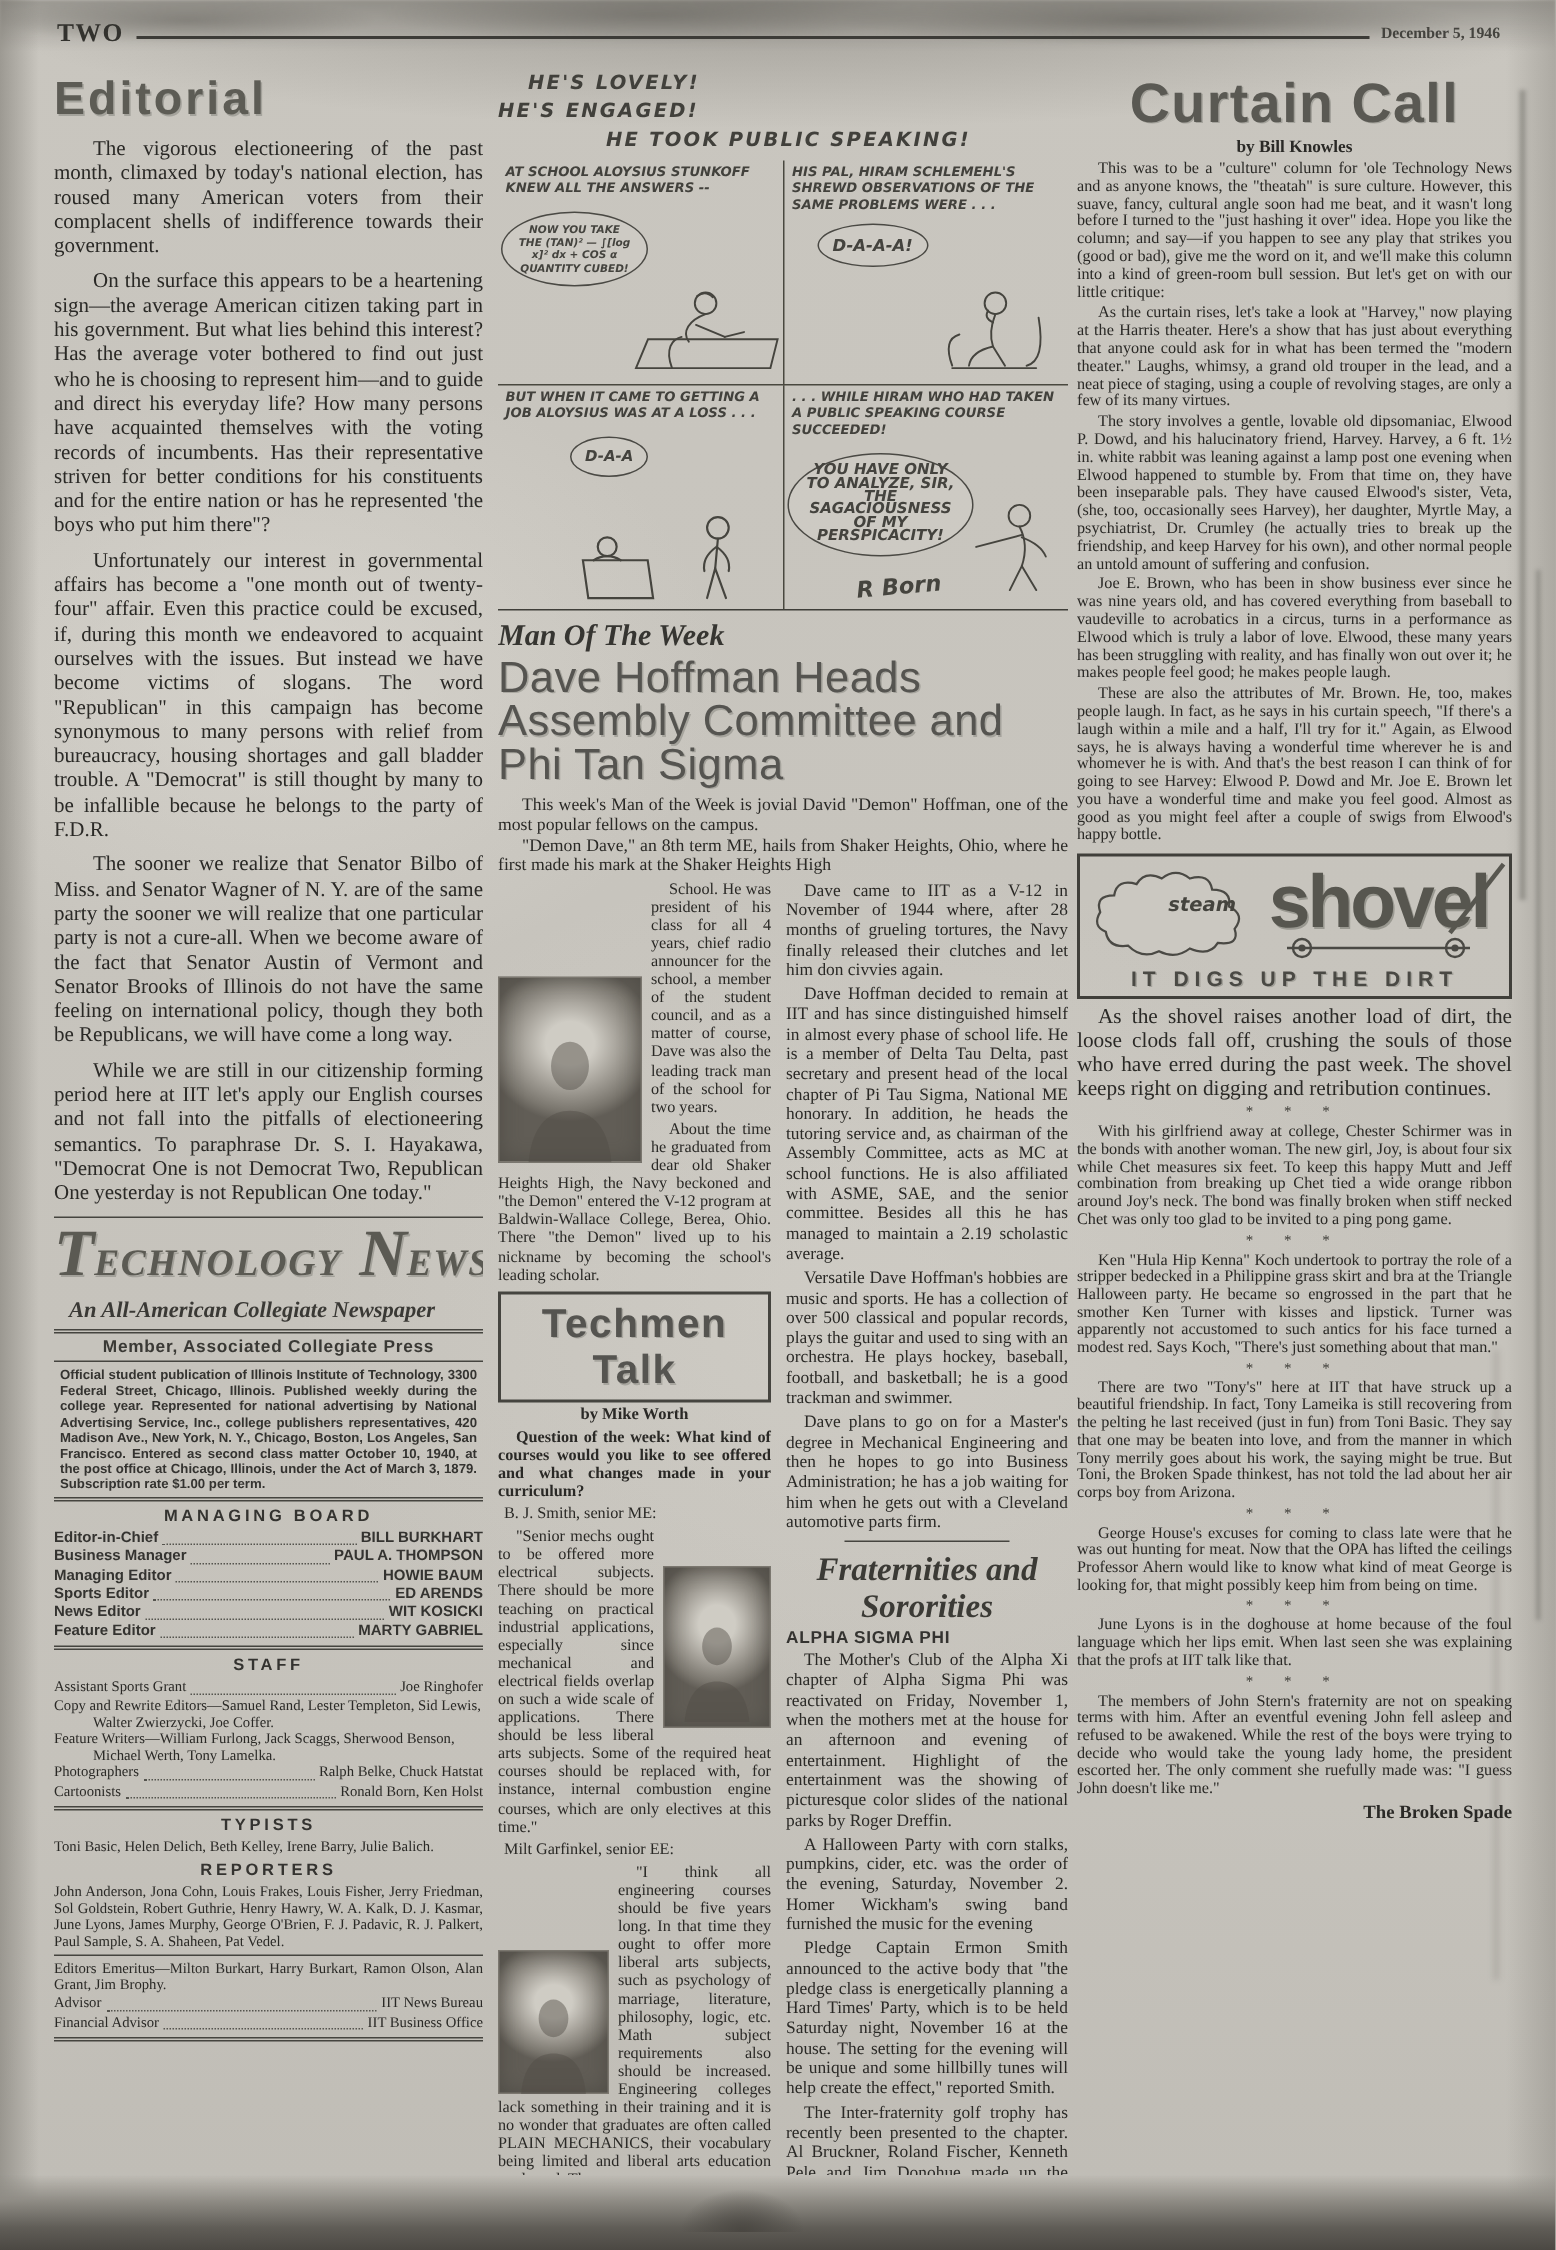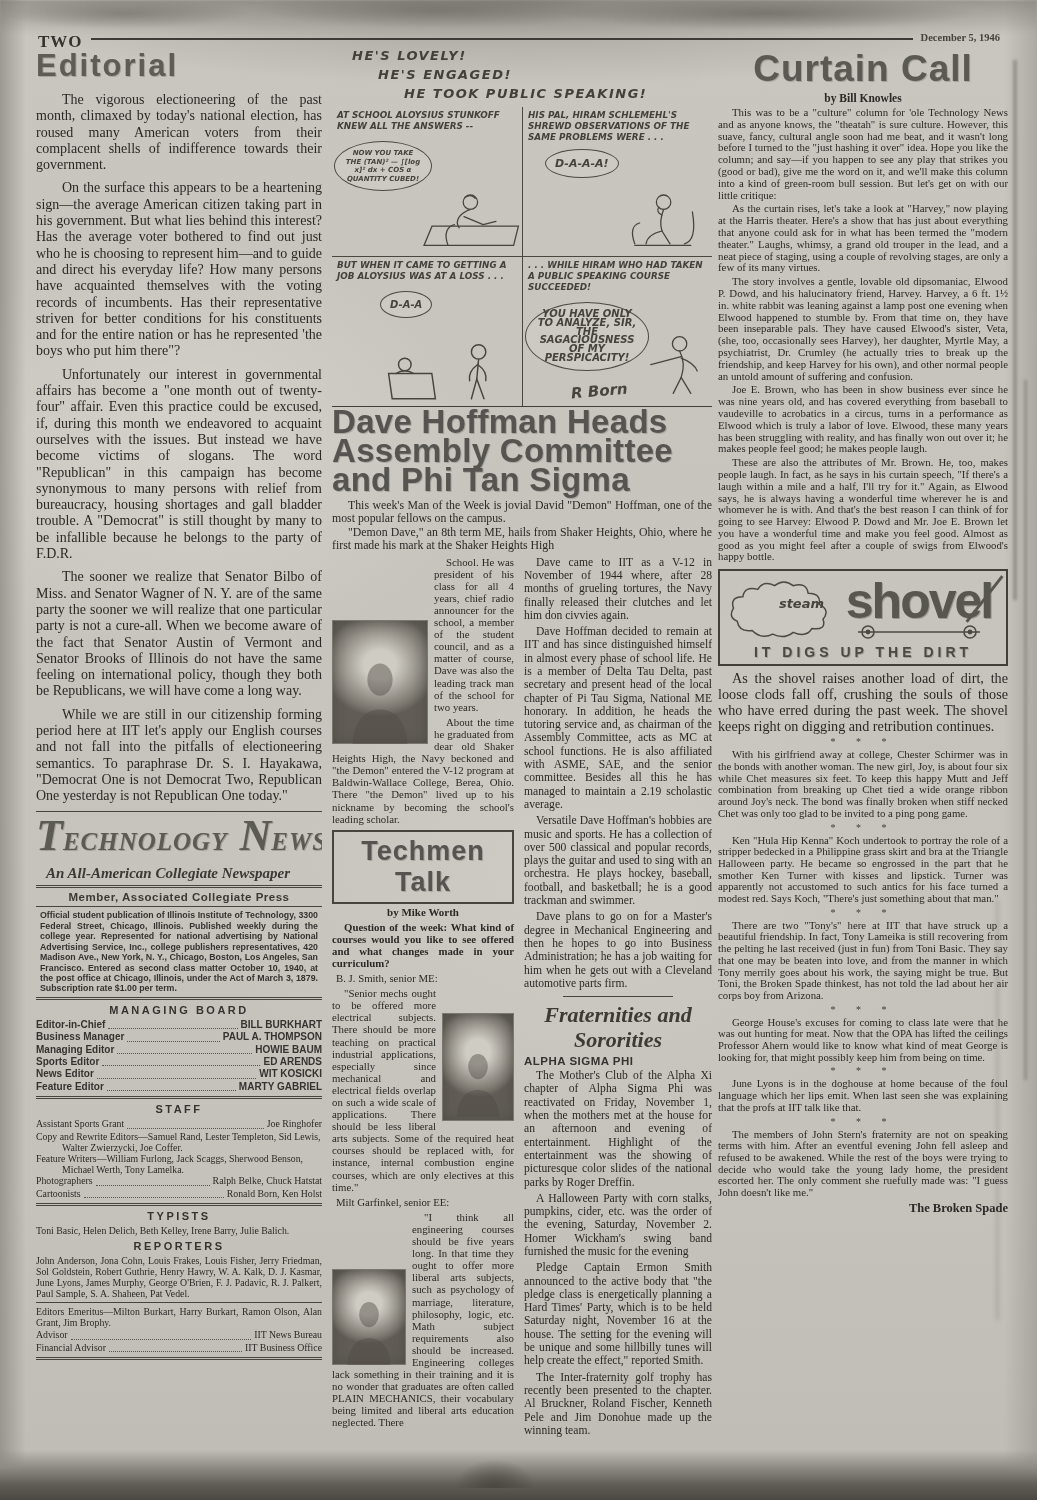--- a/index.html
+++ b/index.html
@@ -30,21 +30,21 @@
     background:radial-gradient(55px 38px at 50% 100%, rgba(70,67,62,.85), transparent 75%); }
   .left-edge { left:0; top:0; width:26px; height:1500px;
     background:linear-gradient(to right, rgba(120,117,110,.55), rgba(120,117,110,0)); }
   .right-edge { left:1004px; top:0; width:33px; height:1500px;
     background:linear-gradient(to left, rgba(130,127,120,.4), rgba(130,127,120,0)); }
   .streak1 { left:1013px; top:60px; width:4px; height:540px; background:rgba(70,68,62,.35); filter:blur(1.5px); }
   .streak2 { left:1024px; top:380px; width:3px; height:700px; background:rgba(70,68,62,.3); filter:blur(1.5px); }
   .streak3 { left:996px; top:900px; width:3px; height:420px; background:rgba(80,78,72,.22); filter:blur(2px); }
 
   
-  .page-header { position:absolute; left:38px; top:32px; width:962px; display:flex; align-items:flex-start; }
+  .page-header { position:absolute; left:38px; top:12px; width:962px; display:flex; align-items:center; }
   .pg-num { font-weight:bold; font-size:17px; letter-spacing:1px; color:#33322e; }
   .hdr-rule { flex:1; border-top:2px solid #3c3b37; margin:6px 8px 0 8px; }
   .pg-date { font-size:10.5px; font-weight:bold; color:#44433e; }
 
   
   .col { position:absolute; overflow:hidden; }
   .rule { border-top:1px solid #45443f; margin:3px 0; }
   .dbl  { border-top:3px double #45443f; }
 
   
@@ -69,41 +69,41 @@
   .lead-row .dots { flex:1; border-bottom:1px dotted #55544e; margin:0 3px 2px; min-width:8px; }
   .board-row { font-family:"Liberation Sans", sans-serif; font-weight:bold; color:#343330; }
   .mh-hang { font-size:9.8px; line-height:11.2px; margin:0; padding-left:26px; text-indent:-26px; }
   .mh-names { font-size:9.8px; line-height:11px; margin:1px 0; text-align:justify; }
 
   
   .col-mid { left:332px; top:46px; width:380px; height:1404px; }
   .comic { position:relative; border-bottom:1.5px solid #3f3e39; }
   .comic-titles { font-family:"DejaVu Sans", sans-serif; font-style:italic; font-weight:bold;
     font-size:13px; letter-spacing:1.5px; line-height:19px; color:#41403b; margin-bottom:4px; }
-  .ct1 { margin-left:20px; } .ct2 { margin-left:46px; } .ct3 { margin-left:72px; }
+  .ct1 { margin-left:20px; } .ct2 { } .ct3 { margin-left:72px; }
   .comic-grid { display:grid; grid-template-columns:1fr 1fr; }
   .panel { position:relative; height:143px; padding:3px 5px; overflow:hidden; }
   .p2, .p4 { border-left:1.5px solid #49483f; }
   .p1, .p2 { border-bottom:1.5px solid #49483f; }
   .panel .cap { font-family:"DejaVu Sans", sans-serif; font-style:italic; font-weight:bold;
     font-size:8.8px; line-height:11px; color:#42413c; }
   .bubble { position:absolute; border:1.2px solid #4a4944; border-radius:50%;
     background:rgba(208,205,198,.65); font-family:"DejaVu Sans", sans-serif; font-style:italic;
     font-weight:bold; color:#44433e; text-align:center; padding:7px 9px; }
   .bub1 { left:2px;  top:34px; width:78px;  font-size:7px;  line-height:8.5px; }
   .bub2 { left:22px; top:42px; font-size:11px; }
   .bub3 { left:48px; top:34px; font-size:10px; }
   .bub4 { left:2px;  top:45px; width:104px; font-size:10px; line-height:8.8px;font-style:italic; }
   .fig { position:absolute; bottom:2px; right:2px; }
   .fig path, .fig circle { stroke:#45443e; stroke-width:1.6; fill:none; stroke-linecap:round; }
   .signature { position:absolute; left:48px; bottom:6px; font-family:"DejaVu Sans", sans-serif;
     font-style:italic; font-weight:bold; font-size:15px; color:#45443e; transform:rotate(-5deg); }
 
   .motw-kicker { font-style:italic; font-weight:bold; font-size:20px; margin:6px 0 2px; color:#363531; }
-  .motw-head { font-family:"Liberation Sans", sans-serif; font-weight:bold; font-size:33px;
+  .motw-head { font-family:"Liberation Sans", sans-serif; font-weight:normal; font-size:29px;
     line-height:29px; margin:0 0 5px; color:#555450; letter-spacing:.3px;
     text-shadow:1px 1px 0 rgba(115,114,108,.4); }
   .motw-lead { font-size:11.8px; line-height:13.4px; text-align:justify; text-indent:16px; margin:0; }
   .mid-cols { display:flex; gap:10px; margin-top:3px; }
   .subcol-a { width:182px; }
   .subcol-b { width:188px; }
   .mp { font-size:10.8px; line-height:12.1px; text-align:justify; text-indent:12px; margin:0 0 3px; }
   .subcol-b .mp { font-size:11.6px; line-height:13.3px; }
   .mp.q { font-weight:bold; }
   .mp.nm { text-indent:4px; }
@@ -316,20 +316,21 @@
             <path d="M112 25 Q120 40 114 58"></path>
             <path d="M114 32 L76 42"></path>
             <path d="M114 34 Q130 40 134 50"></path>
             <path d="M114 58 L104 78 M114 58 L126 78"></path>
           </svg>
           <span class="signature">R Born</span>
         </div>
       </div>
     </div>
 
+    <div class="motw-kicker">Man Of The Week</div>
     <h2 class="motw-head">Dave Hoffman Heads Assembly Committee and Phi Tan Sigma</h2>
     <p class="motw-lead">This week's Man of the Week is jovial David "Demon" Hoffman, one of the most popular fellows on the campus.</p>
     <p class="motw-lead">"Demon Dave," an 8th term ME, hails from Shaker Heights, Ohio, where he first made his mark at the Shaker Heights High</p>
 
     <div class="mid-cols">
       <div class="subcol-a">
         <div class="photo photo-dave">
           <svg width="70" height="92" viewBox="0 0 60 80">
               <ellipse cx="30" cy="24" rx="11" ry="14" fill="#4f4b45" opacity=".45"></ellipse>
               <path d="M6 80 C8 56 20 50 30 50 C40 50 52 56 54 80 Z" fill="#4f4b45" opacity=".45"></path>

